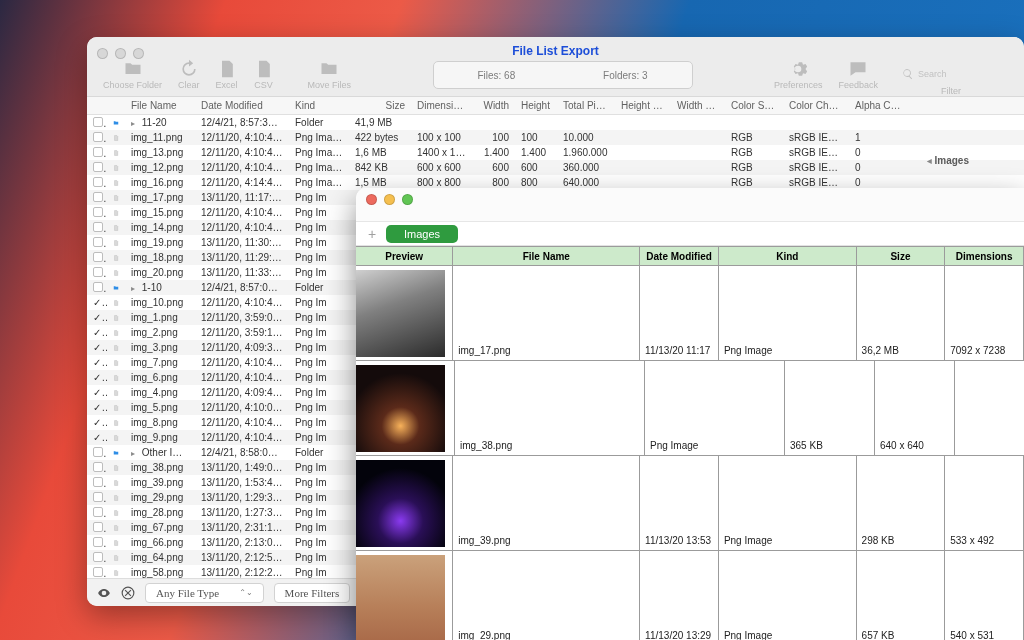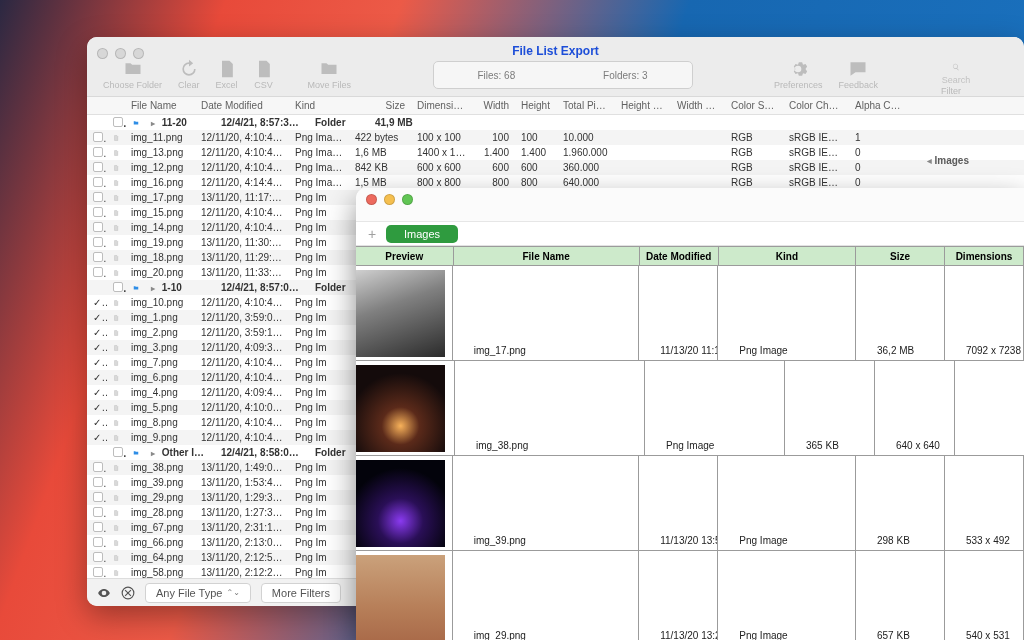--- a/index.html
+++ b/index.html
@@ -44,21 +44,21 @@
 .tool-btn svg { width: 20px; height: 20px; fill: #bdbdbd; }
 .tool-sp { flex: 1; }
 .counter-box {
   width: 260px; height: 28px; border: 1px solid #cfcfcf; border-radius: 5px;
   background: #f6f6f6; display: flex; align-items: center; justify-content: space-around;
   font-size: 10px; color: #7c7c7c; margin-top: 2px;
 }
 .search-box {
   width: 120px; height: 22px; margin-top: 4px; margin-left: 10px;
   display: flex; align-items: center; gap: 4px; color: #c2c2c2;
-  border-radius: 4px; padding: 0 6px; flex-direction: column;
+  border-radius: 4px; padding: 0 6px;
 }
 .search-box svg { width: 12px; height: 12px; fill: #c2c2c2; }
 
 
 .header-row {
   height: 18px; display: flex; align-items: center;
   font-size: 10px; color: #616161;
   border-bottom: 1px solid #e0e0e0; background: #f7f7f7;
 }
 .header-row > div { padding: 0 6px; white-space: nowrap; overflow: hidden; text-overflow: ellipsis; }
@@ -78,40 +78,40 @@
 .c-cs   { width: 58px; }
 .c-cp   { width: 66px; }
 .c-ac   { width: 58px; }
 
 .grid-body {
   flex: 1; overflow: hidden; background: #fff; font-size: 10px; color: #333;
 }
 .row { height: 15px; display: flex; align-items: center; }
 .row:nth-child(odd) { background: #ffffff; }
 .row:nth-child(even) { background: #f4f4f4; }
-.row.folder { font-weight: 700; padding-left: 20px; }
+.row.folder { font-weight: 400; }
 .row > div { padding: 0 6px; white-space: nowrap; overflow: hidden; text-overflow: ellipsis; }
 .row .c-size { text-align: left; }
 .chkbox { width: 10px; height: 10px; border: 1px solid #bdbdbd; border-radius: 2px; display: inline-block; background:#fff; }
 .checkmark { font-size: 10px; color: #333; line-height: 1; }
 .ficon { width: 12px; height: 12px; }
 .ficon.folder svg { fill: #2e8de6; }
 .ficon.file svg { fill: #8c8c8c; }
 .disclose { color: #8a8a8a; font-size: 8px; display:inline-block; width:8px; }
 
 
 .bottom-bar {
   height: 28px; background: #f2f2f2; border-top: 1px solid #ddd;
   display: flex; align-items: center; gap: 10px; padding: 0 10px;
   font-size: 11px; color: #555;
 }
 .bottom-bar .icon-sm { width: 14px; height: 14px; fill: #555; }
 .bottom-seg {
   padding: 3px 10px; border: 1px solid #d2d2d2; border-radius: 4px; background: #fff;
-  display:flex; align-items:center; gap:4px;
+  display:flex; align-items:center; gap:20px;font-family:Liberation Serif, serif;
 }
 .bottom-seg .chev { font-size: 8px; color:#777; }
 
 
 .sheet-window {
   position: absolute; left: 356px; top: 188px;
   width: 668px; height: 452px;
   background: #fff; border-radius: 10px 0 0 0;
   box-shadow: 0 12px 30px rgba(0,0,0,0.45);
   overflow: hidden; display: flex; flex-direction: column;
@@ -131,21 +131,21 @@
 }
 .sheet-add { color:#a0a0a0; font-size:14px; width:16px; text-align:center; }
 
 .sheet-grid { flex:1; overflow:hidden; }
 .sg-head {
   display:flex; background:#cdeacb; border-top:1px solid #9b9b9b;
   border-bottom:1px solid #9b9b9b; height:20px; font-weight:700; font-size:10px;
 }
 .sg-head > div, .sg-row > div {
   border-right: 1px solid #9b9b9b; display:flex; align-items:center;
-  padding: 0 21px; overflow:hidden; white-space:nowrap; text-overflow:ellipsis;
+  padding: 0 5px; overflow:hidden; white-space:nowrap; text-overflow:ellipsis;
 }
 .sg-head > div { justify-content:center; }
 .sg-row { display:flex; border-bottom:1px solid #9b9b9b; font-size:10px; color:#222; }
 .sg-prev { width: 99px; }
 .sg-name { width: 190px; }
 .sg-date { width: 80px; }
 .sg-kind { width: 140px; }
 .sg-size { width: 90px; }
 .sg-dim  { width: 80px; }
 

